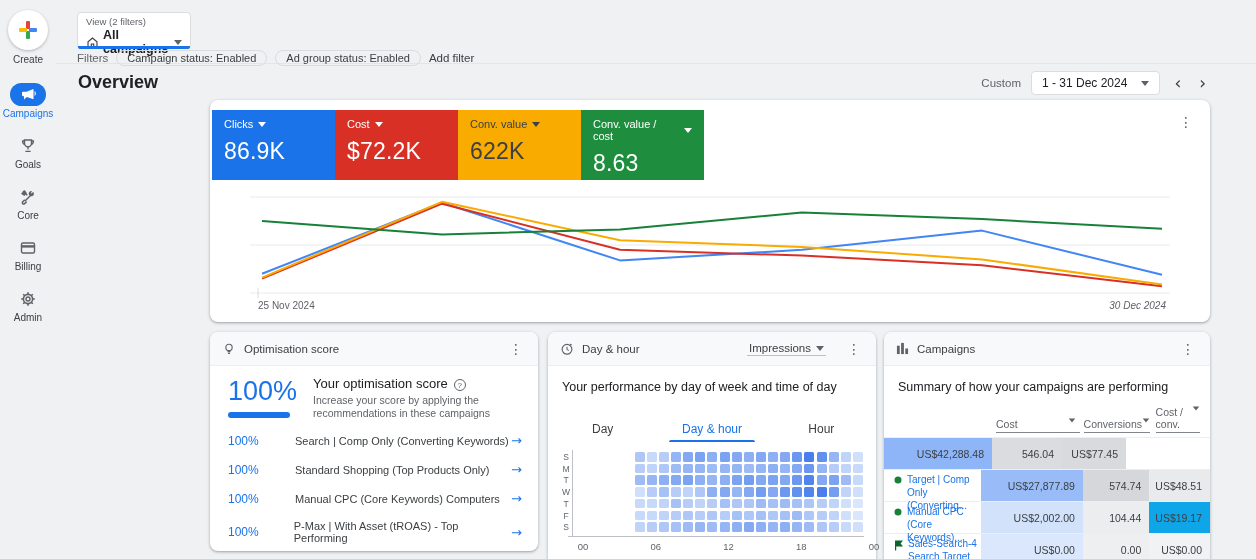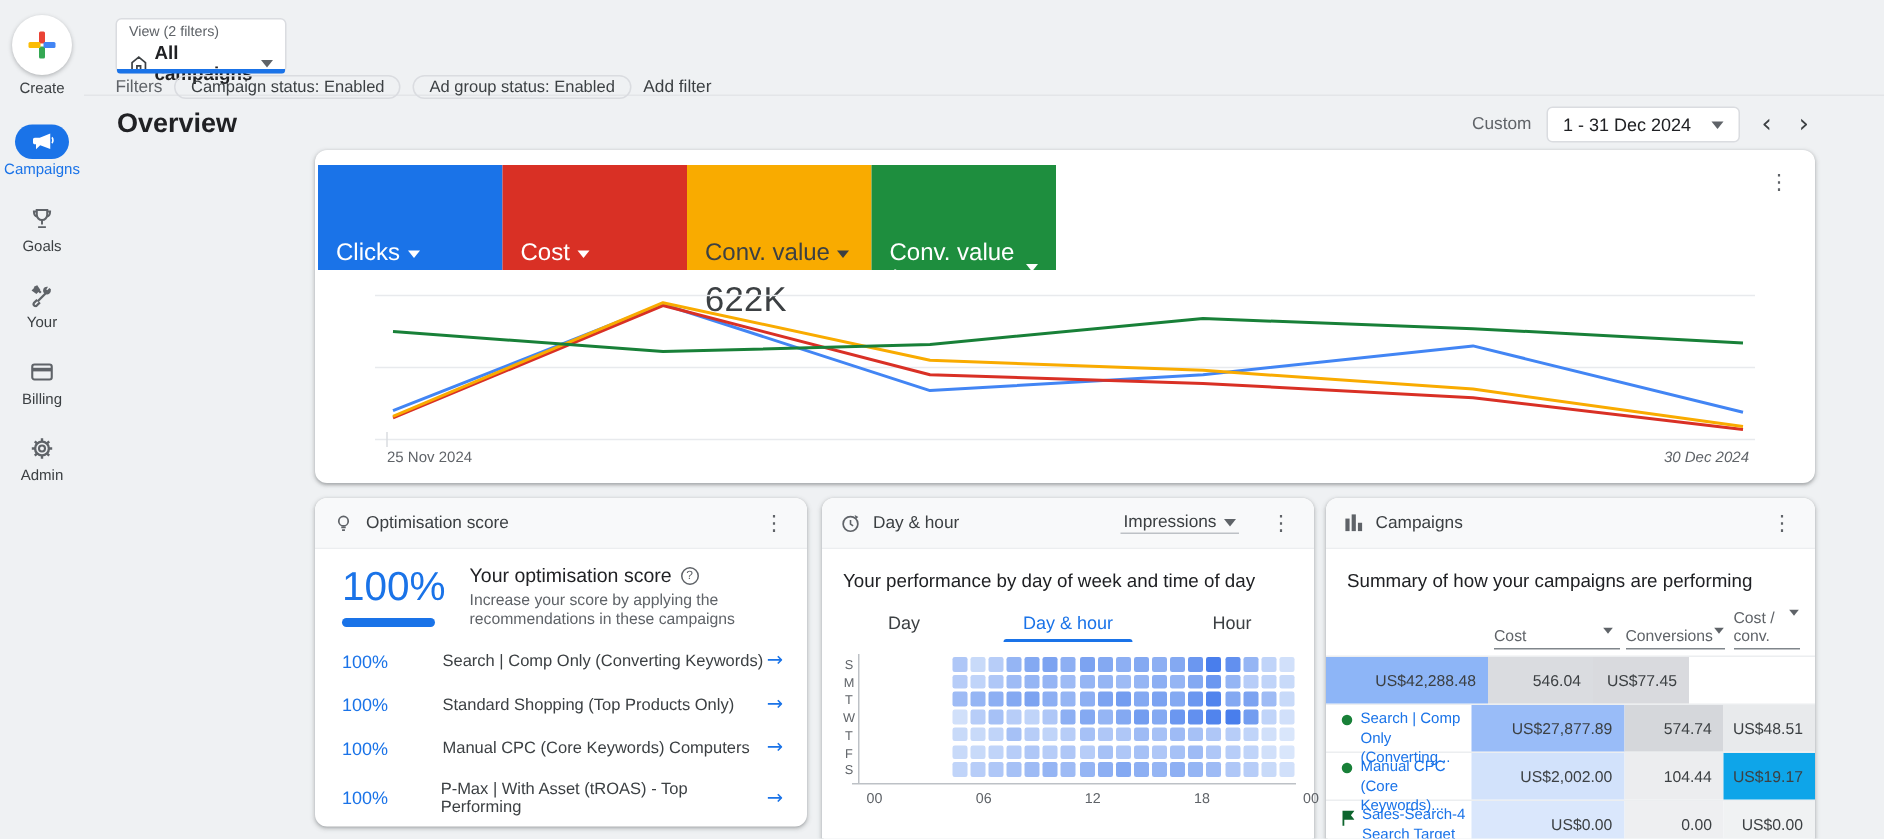--- a/index.html
+++ b/index.html
@@ -49,51 +49,51 @@
   .card { position:absolute; background:#fff; border-radius:8px; box-shadow:0 1px 2px rgba(60,64,67,.3), 0 1px 3px 1px rgba(60,64,67,.12); }
   .card-head { height:34px; background:#f8f9fa; border-bottom:1px solid #eceef0; border-radius:8px 8px 0 0;
     display:flex; align-items:center; padding:0 12px; gap:8px; }
   .card-head-title { font-size:11.5px; color:#3c4043; }
   .kebab { margin-left:auto; color:#5f6368; font-size:14px; cursor:pointer; font-family:"DejaVu Sans", sans-serif; padding:0 3px; }
 
   
   #chart-card { left:210px; top:100px; width:1000px; height:222px; }
   .metrics { position:absolute; left:2px; top:10px; display:flex; }
   .metric-btn { width:123px; height:70px; padding:8px 12px; cursor:pointer; }
-  .metric-label { font-size:16px; display:flex; align-items:center; gap:5px;margin-top:42px; }
+  .metric-label { font-size:11px; display:flex; align-items:center; gap:5px; }
   .metric-value { font-size:23px; margin-top:8px; letter-spacing:.2px; }
   #chart-kebab { position:absolute; right:14px; top:14px; }
   #line-chart { position:absolute; left:0; top:78px; }
   .axis-date { position:absolute; top:200px; font-size:10px; color:#5f6368; }
   .axis-date.left { left:48px; } .axis-date.right { right:44px; text-align:right;font-style:italic; }
 
   
   #opt-card { left:210px; top:332px; width:328px; height:219px; }
   .opt-score-row { display:flex; padding:10px 16px 2px 18px; gap:16px; }
   .opt-big { font-size:27px; color:#1a73e8; }
   .opt-bar { width:62px; height:6px; border-radius:3px; background:#1a73e8; margin-top:5px; }
-  .opt-head-title { font-size:13px; color:#202124; display:flex; align-items:center; gap:6px; }
+  .opt-head-title { font-size:13px; color:#202124; display:flex; align-items:flex-end; gap:6px; }
   .help-circ { width:12px; height:12px; border:1px solid #5f6368; border-radius:50%; color:#5f6368; font-size:8px;
     display:inline-flex; align-items:center; justify-content:center; }
   .opt-desc { font-size:10.5px; color:#5f6368; line-height:1.25; margin-top:3px; width:225px; }
   .opt-rows { margin-top:4px; }
   .opt-row { display:flex; align-items:center; padding:7px 16px 7px 18px; cursor:pointer; }
   .opt-pct { width:67px; font-size:12px; color:#1a73e8; }
   .opt-name { font-size:11px; color:#3c4043; }
   .opt-arrow { margin-left:auto; color:#1a73e8; font-size:13px; font-family:"DejaVu Sans", sans-serif; }
   .opt-footer { display:flex; align-items:center; padding:9px 14px 0 18px; }
 
   
   #dh-card { left:548px; top:332px; width:328px; height:260px; }
   .dh-metric { margin-left:auto; font-size:11.5px; color:#3c4043; border-bottom:1px solid #bdc1c6; padding:1px 2px;
     display:flex; align-items:center; gap:5px; cursor:pointer; }
   .dh-metric .caret { color:#5f6368; }
   #dh-card .kebab { margin-left:10px; }
   .dh-sub { font-size:12.5px; color:#202124; padding:14px 14px 0 14px; }
-  .dh-tabs { display:flex; justify-content:space-around; margin-top:14px; }
+  .dh-tabs { display:flex; justify-content:space-around; margin-top:28px; }
   .dh-tab { font-size:12px; color:#3c4043; padding-bottom:6px; cursor:pointer; position:relative; width:33%; text-align:center; }
   .dh-tab.active { color:#1a73e8; }
   .dh-tab.active::after { content:""; position:absolute; left:10%; right:10%; bottom:0; height:2px; background:#1a73e8; border-radius:2px 2px 0 0; }
   .heatmap-wrap { position:relative; margin-top:8px; height:100px; }
   .hm-row-label { position:absolute; font-size:8.5px; color:#5f6368; left:14px; width:8px; text-align:center; }
   .hm-yaxis { position:absolute; left:24px; top:0; width:1px; height:86px; background:#bdc1c6; }
   .hm-xaxis { position:absolute; left:20px; right:12px; top:86px; height:1px; background:#bdc1c6; }
   .hm-cell { position:absolute; width:10px; height:9.5px; border-radius:1.5px; }
   .hm-tick { position:absolute; top:91px; font-size:9.5px; color:#5f6368; transform:translateX(-50%);padding-left:20px; }
 
@@ -164,21 +164,21 @@
           <div class="nav-pill">
             <span>
               <svg width="16" height="16" viewBox="0 0 16 16">
                 <path d="M3 2l4.2 4.2M2.2 4.6 4.6 2.2 6 4.2 4.2 6z" stroke="#5f6368" stroke-width="1.5" fill="#5f6368"></path>
                 <path d="M13.5 3.5 5 12" stroke="#5f6368" stroke-width="1.5"></path>
                 <path d="M12 2.2a2.6 2.6 0 1 0 1.8 1.8l-1.9 1-1-1z" fill="#5f6368"></path>
                 <path d="M4.8 10.8 2.6 13a1.3 1.3 0 0 0 1.8 1.8L6.6 12.6" stroke="#5f6368" stroke-width="1.5" fill="none"></path>
               </svg>
             </span>
           </div>
-                 <div class="nav-label">Your</div>
+                 <div class="nav-label">Core</div>
         </div>
         <div class="nav-item">
           <div class="nav-pill">
             <span>
               <svg width="16" height="14" viewBox="0 0 16 14">
                 <rect x="1.5" y="2" width="13" height="10" rx="1.5" fill="none" stroke="#5f6368" stroke-width="1.4"></rect>
                 <rect x="1.5" y="4.2" width="13" height="2.4" fill="#5f6368"></rect>
               </svg>
             </span>
           </div>
@@ -541,21 +541,21 @@
                    <div class="cp-cell cpc" style="background:rgb(217,218,222)">US$77.45</div>
           </div>
           <div class="cp-row">
             <div class="cp-name">
                      <span class="cp-status">
                 <svg width="8" height="8" viewBox="0 0 8 8">
                   <circle cx="4" cy="4" r="3.5" fill="#188038"></circle>
                 </svg>
               </span>
                      <span>
-                <div>Search | Comp Only</div>
+                <div>Target | Comp Only</div>
                 <div>(Converting...</div>
               </span>
                    </div>
                    <div class="cp-cell cost" style="background:rgb(153,188,248)">US$27,877.89</div>
                    <div class="cp-cell conv" style="background:rgb(213,215,219)">574.74</div>
                    <div class="cp-cell cpc" style="background:rgb(232,234,236)">US$48.51</div>
           </div>
           <div class="cp-row">
             <div class="cp-name">
                      <span class="cp-status">

